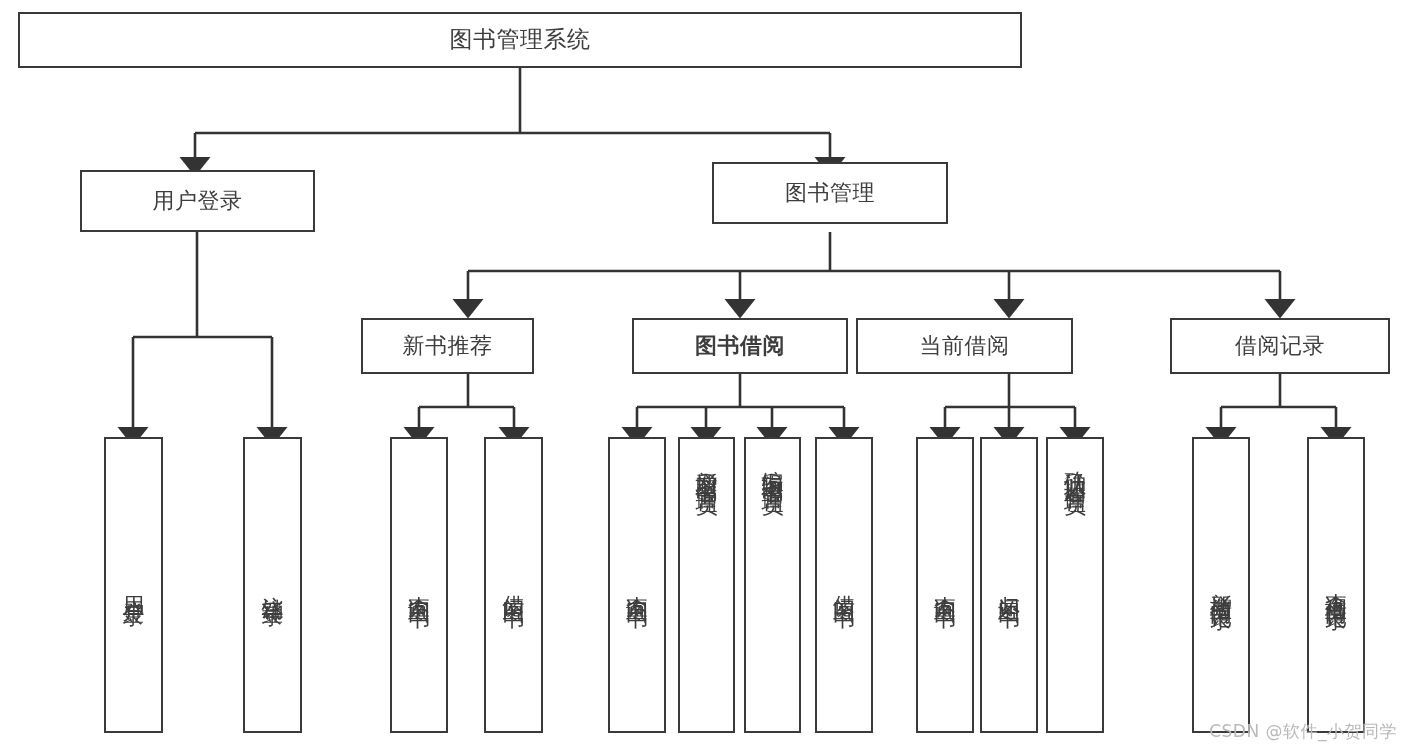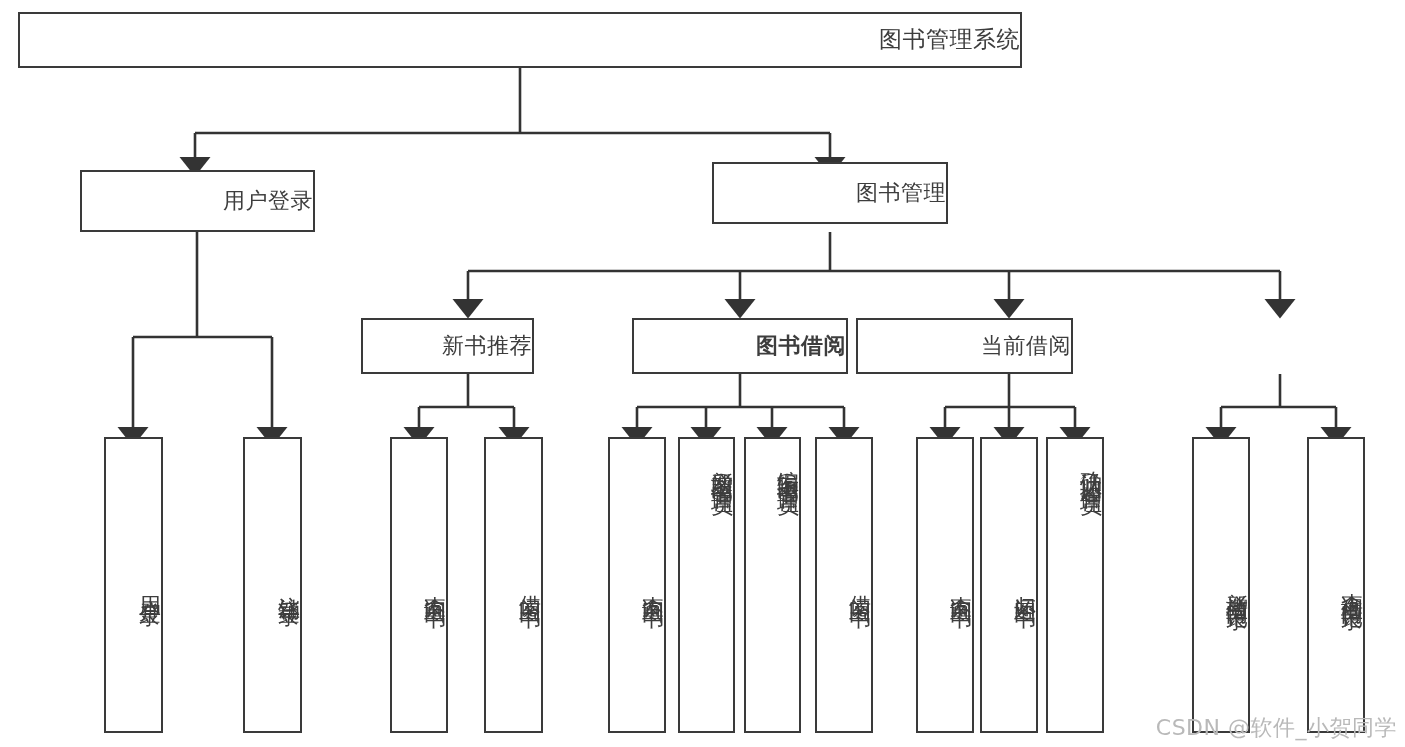--- a/index.html
+++ b/index.html
@@ -26,21 +26,21 @@
     height: 747px;
     pointer-events: none;
   }
   .node {
     position: absolute;
     box-sizing: border-box;
     background: #ffffff;
     border: 2.5px solid #3a3a3a;
     display: flex;
     align-items: center;
-    justify-content: flex-end;
+    justify-content: center;
     color: #3d3d3d;
     z-index: 2;
   }
   .node .label {
     display: block;
     text-align: center;
     line-height: 1.18;
     white-space: nowrap;
   }
   
@@ -65,21 +65,21 @@
     white-space: nowrap;
   }
   .node.vert.mid {
     align-items: center;
     padding-top: 0;
   }
   #watermark {
     position: absolute;
     right: 8px;
     bottom: 4px;
-    font-size: 22px;
+    font-size: 17px;
     color: #b9b9b9;
     letter-spacing: 0.5px;
     z-index: 5;
     white-space: nowrap;
     font-family: "DejaVu Sans", "Liberation Sans", sans-serif;
   }
 </style>
 </head>
 <body>
 
@@ -152,20 +152,23 @@
   </div>
 
   <div class="node horiz" style="left:632px; top:318px; width:216px; height:56px;font-weight:bold;">
     <span class="label">图书借阅</span>
   </div>
 
   <div class="node horiz" style="left:856px; top:318px; width:217px; height:56px;">
     <span class="label">当前借阅</span>
   </div>
 
+  <div class="node horiz" style="left:1170px; top:318px; width:220px; height:56px;">
+    <span class="label">借阅记录</span>
+  </div>
 
   <div class="node vert mid" style="left:104px; top:437px; width:59px; height:296px;">
     <span class="label">用户登录</span>
   </div>
 
   <div class="node vert mid" style="left:243px; top:437px; width:59px; height:296px;">
     <span class="label">注销登录</span>
   </div>
 
   <div class="node vert mid" style="left:390px; top:437px; width:58px; height:296px;">

